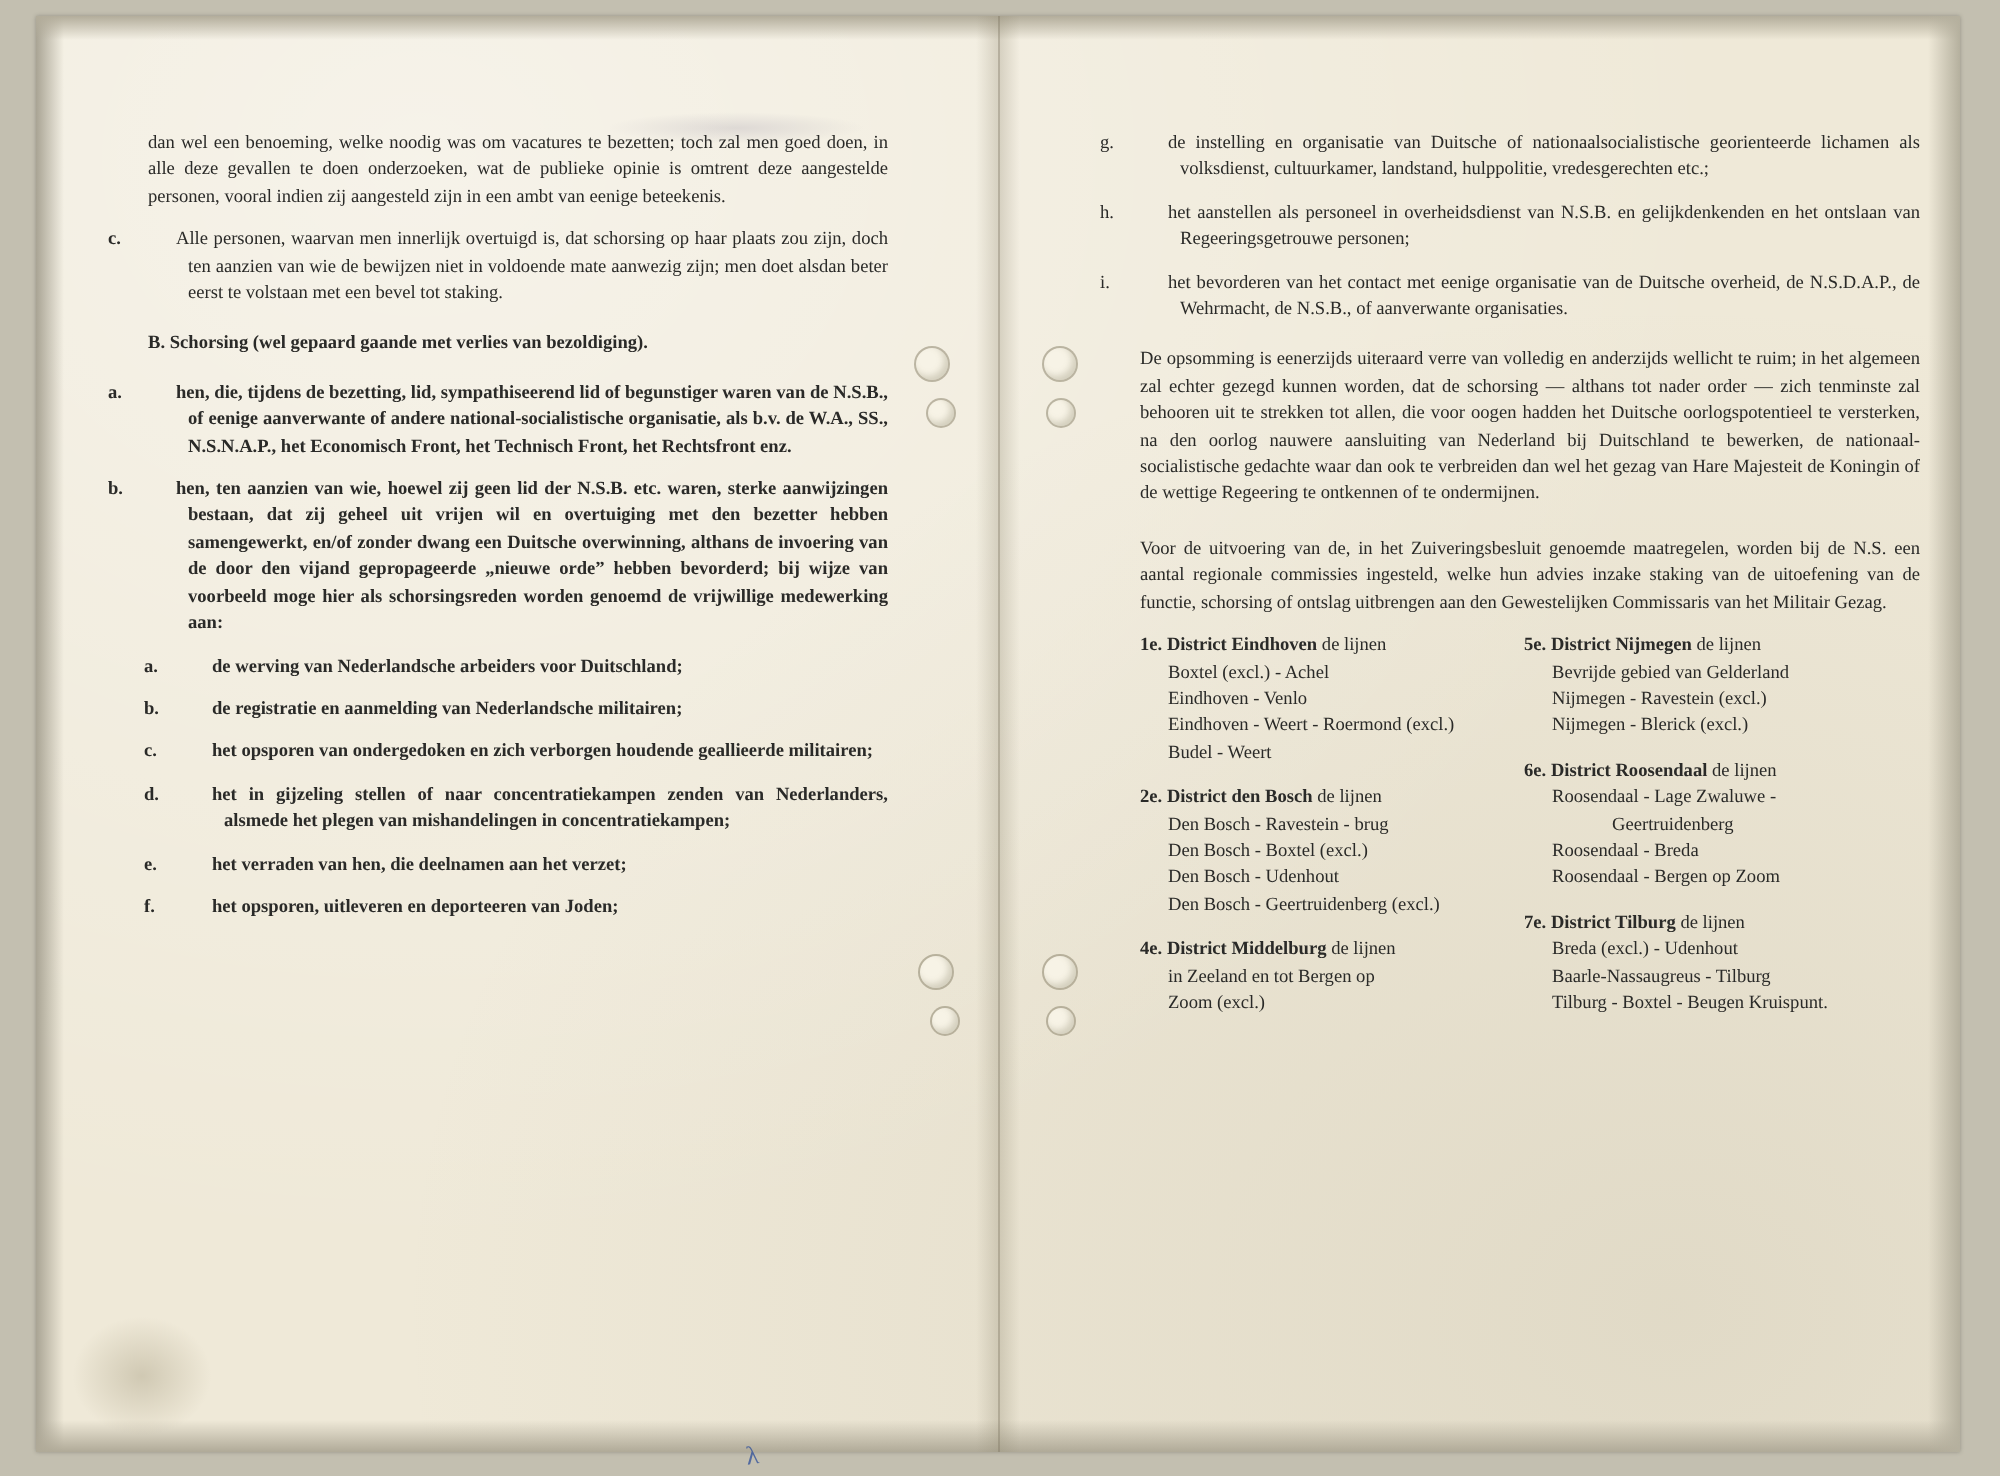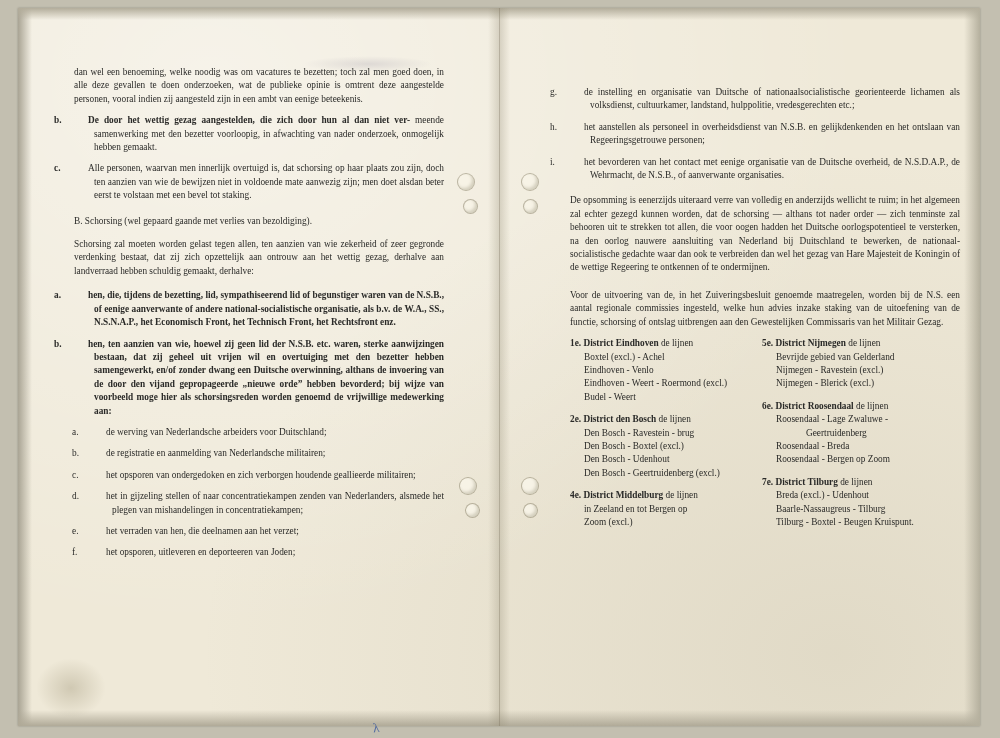--- a/index.html
+++ b/index.html
@@ -44,28 +44,28 @@
   .dot.small{width:13px;height:13px;}
 
   .col{
     position:absolute;
     font-size:9.3px;
     line-height:13.4px;
     color:#2a2a28;
     text-align:justify;
   }
   .colA{left:74px;top:66px;width:370px;}
-  .colB{left:570px;top:66px;width:390px;margin-top:20px;}
+  .colB{left:570px;top:66px;width:390px;}
 
   p{margin:0 0 8px 0;}
   .hang{padding-left:20px;text-indent:-20px;}
   .marker{display:inline-block;min-width:14px;}
   .bold{font-weight:bold;}
-  .head{font-weight:normal;margin:12px 0 10px 0;}
-  .indent-block{padding-left:18px;}
+  .head{font-weight:bold;margin:12px 0 10px 0;}
+  .indent-block{padding-left:18px;font-weight:bold;}
   .dist-wrap{display:flex;gap:7px;margin-top:6px;}
   .dist-col{width:185px;}
   .dist-item{margin-bottom:9px;}
   .dist-title{font-weight:bold;}
   .dist-line{display:block;padding-left:14px;}
   .dist-line.ind{padding-left:44px;}
 
   .stamp{
     position:absolute;left:285px;top:48px;width:130px;height:16px;
     background:radial-gradient(ellipse at center, rgba(120,112,140,.18), rgba(120,112,140,0) 70%);
@@ -103,32 +103,27 @@
     <div class="dot" style="left:504px;top:470px;"></div>
     <div class="dot small" style="left:506px;top:496px;"></div>
 
     <div class="pencil">λ</div>
   </div>
 
   <div class="col colA">
 
     <p>dan wel een benoeming, welke noodig was om vacatures te bezetten; toch zal men goed doen, in alle deze gevallen te doen onderzoeken, wat de publieke opinie is omtrent deze aangestelde personen, vooral indien zij aangesteld zijn in een ambt van eenige beteekenis.</p>
 
-    <p class="hang">
-      <span class="marker bold">b.</span><span class="bold">De door het wettig gezag aangestelden, die zich door hun al dan niet ver-</span>
-      <span>meende samenwerking met den bezetter voorloopig, in afwachting van nader onderzoek, onmogelijk hebben gemaakt.</span>
-    </p>
 
     <p class="hang">
       <span class="marker bold">c.</span><span>Alle personen, waarvan men innerlijk overtuigd is, dat schorsing op haar plaats zou zijn, doch ten aanzien van wie de bewijzen niet in voldoende mate aanwezig zijn; men doet alsdan beter eerst te volstaan met een bevel tot staking.</span>
     </p>
 
     <p class="head">B.  Schorsing (wel gepaard gaande met verlies van bezoldiging).</p>
 
-    <p>Schorsing zal moeten worden gelast tegen allen, ten aanzien van wie zekerheid of zeer gegronde verdenking bestaat, dat zij zich opzettelijk aan ontrouw aan het wettig gezag, derhalve aan landverraad hebben schuldig gemaakt, derhalve:</p>
 
     <p class="hang bold" style="margin-top:11px;">
       <span class="marker">a.</span><span>hen, die, tijdens de bezetting, lid, sympathiseerend lid of begunstiger waren van de N.S.B., of eenige aanverwante of andere national-socialistische organisatie, als b.v. de W.A., SS., N.S.N.A.P., het Economisch Front, het Technisch Front, het Rechtsfront enz.</span>
     </p>
 
     <p class="hang bold">
       <span class="marker">b.</span><span>hen, ten aanzien van wie, hoewel zij geen lid der N.S.B. etc. waren, sterke aanwijzingen bestaan, dat zij geheel uit vrijen wil en overtuiging met den bezetter hebben samengewerkt, en/of zonder dwang een Duitsche overwinning, althans de invoering van de door den vijand gepropageerde „nieuwe orde” hebben bevorderd; bij wijze van voorbeeld moge hier als schorsingsreden worden genoemd de vrijwillige medewerking aan:</span>
     </p>
 
     <div class="indent-block">

